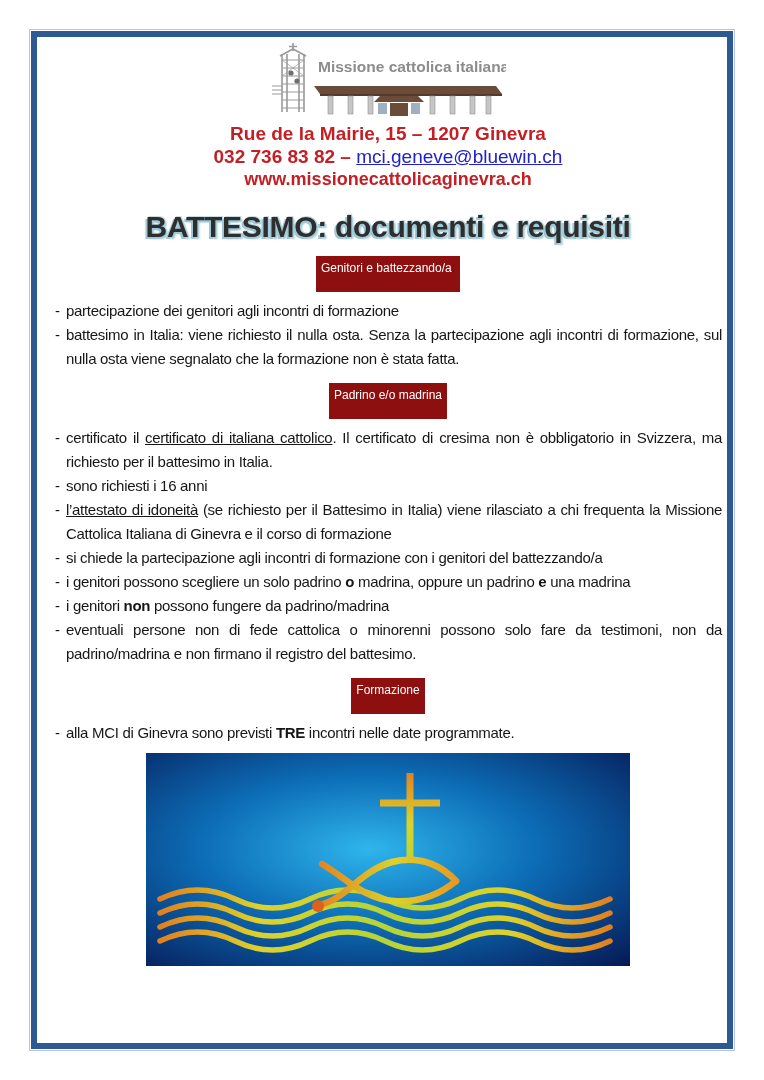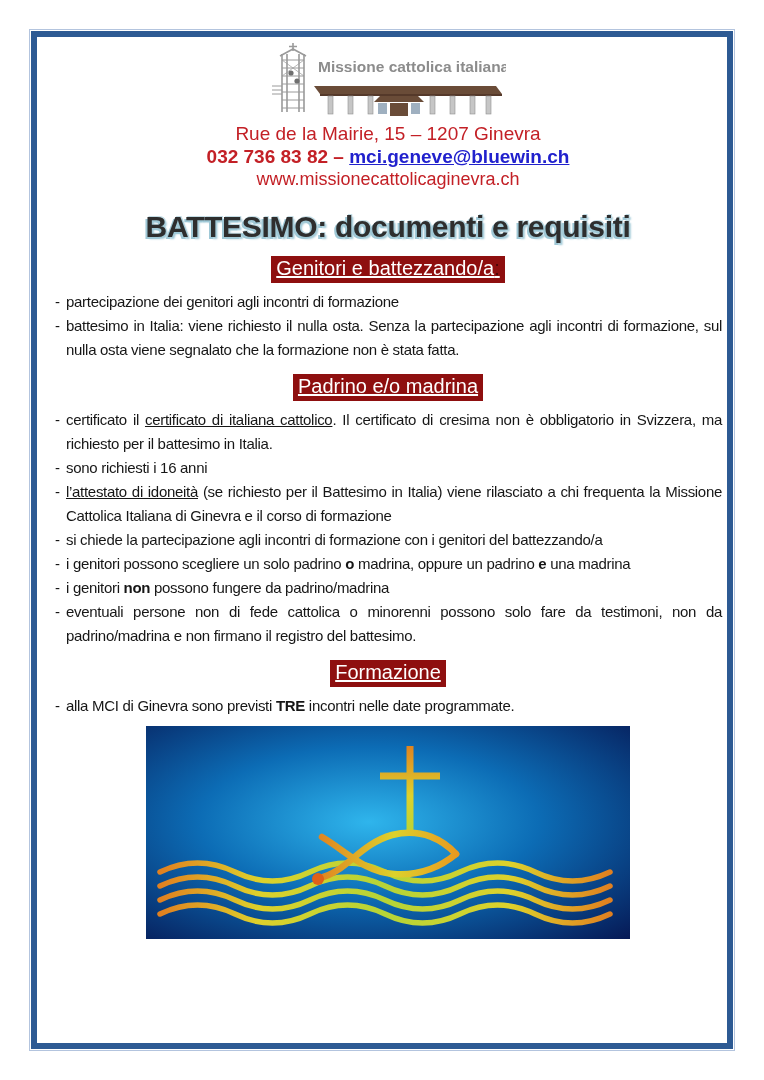--- a/index.html
+++ b/index.html
@@ -21,33 +21,33 @@
   .frame{
     position:absolute;left:31px;top:31px;right:31px;bottom:31px;
     border:6px solid var(--border);
     outline:1px solid #b3c4de;outline-offset:1px;
     pointer-events:none;
   }
   .content{position:absolute;left:54px;right:42px;top:42px}
   header{text-align:center}
   .logo-wrap{display:flex;justify-content:center;margin-bottom:2px}
   .addr{font-size:19px;line-height:23px}
-  .red{color:var(--red);font-weight:normal}
+  .red{color:var(--red);font-weight:bold}
   .contact{font-size:19px;line-height:23px;font-weight:bold;color:var(--red)}
-  a.email{color:var(--blue);text-decoration:underline;font-weight:bold;cursor:pointer}
+  a.email{color:var(--blue);text-decoration:underline;font-weight:normal;cursor:pointer}
   .site{font-size:18px;line-height:22px}
   h1{
     margin:20px 0 4px;text-align:center;font-size:30px;letter-spacing:-.3px;
     color:var(--title);
     text-shadow:-2px 2px 0 var(--tshadow),2px 2px 2px var(--tshadow),1px -1px 0 rgba(159,200,214,.6);
   }
   .sec-head-row{text-align:center;margin:12px 0 7px}
   .sec-head{
     display:inline-block;background:var(--hbg);color:#fff;
-    font-size:20px;line-height:22px;padding:1px 5px 4px;text-decoration:underline;
+    font-size:12px;line-height:22px;padding:1px 5px 13px;
   }
   .sec-suffix{color:#4a0808}
   ul.bullets{margin:0;padding:0;list-style:none}
   ul.bullets li{
     position:relative;padding-left:12px;
     font-size:15px;line-height:24px;letter-spacing:-.3px;
     text-align:justify;color:#161616;
   }
   ul.bullets li::before{content:"-";position:absolute;left:1px}
   .b{font-weight:bold}

